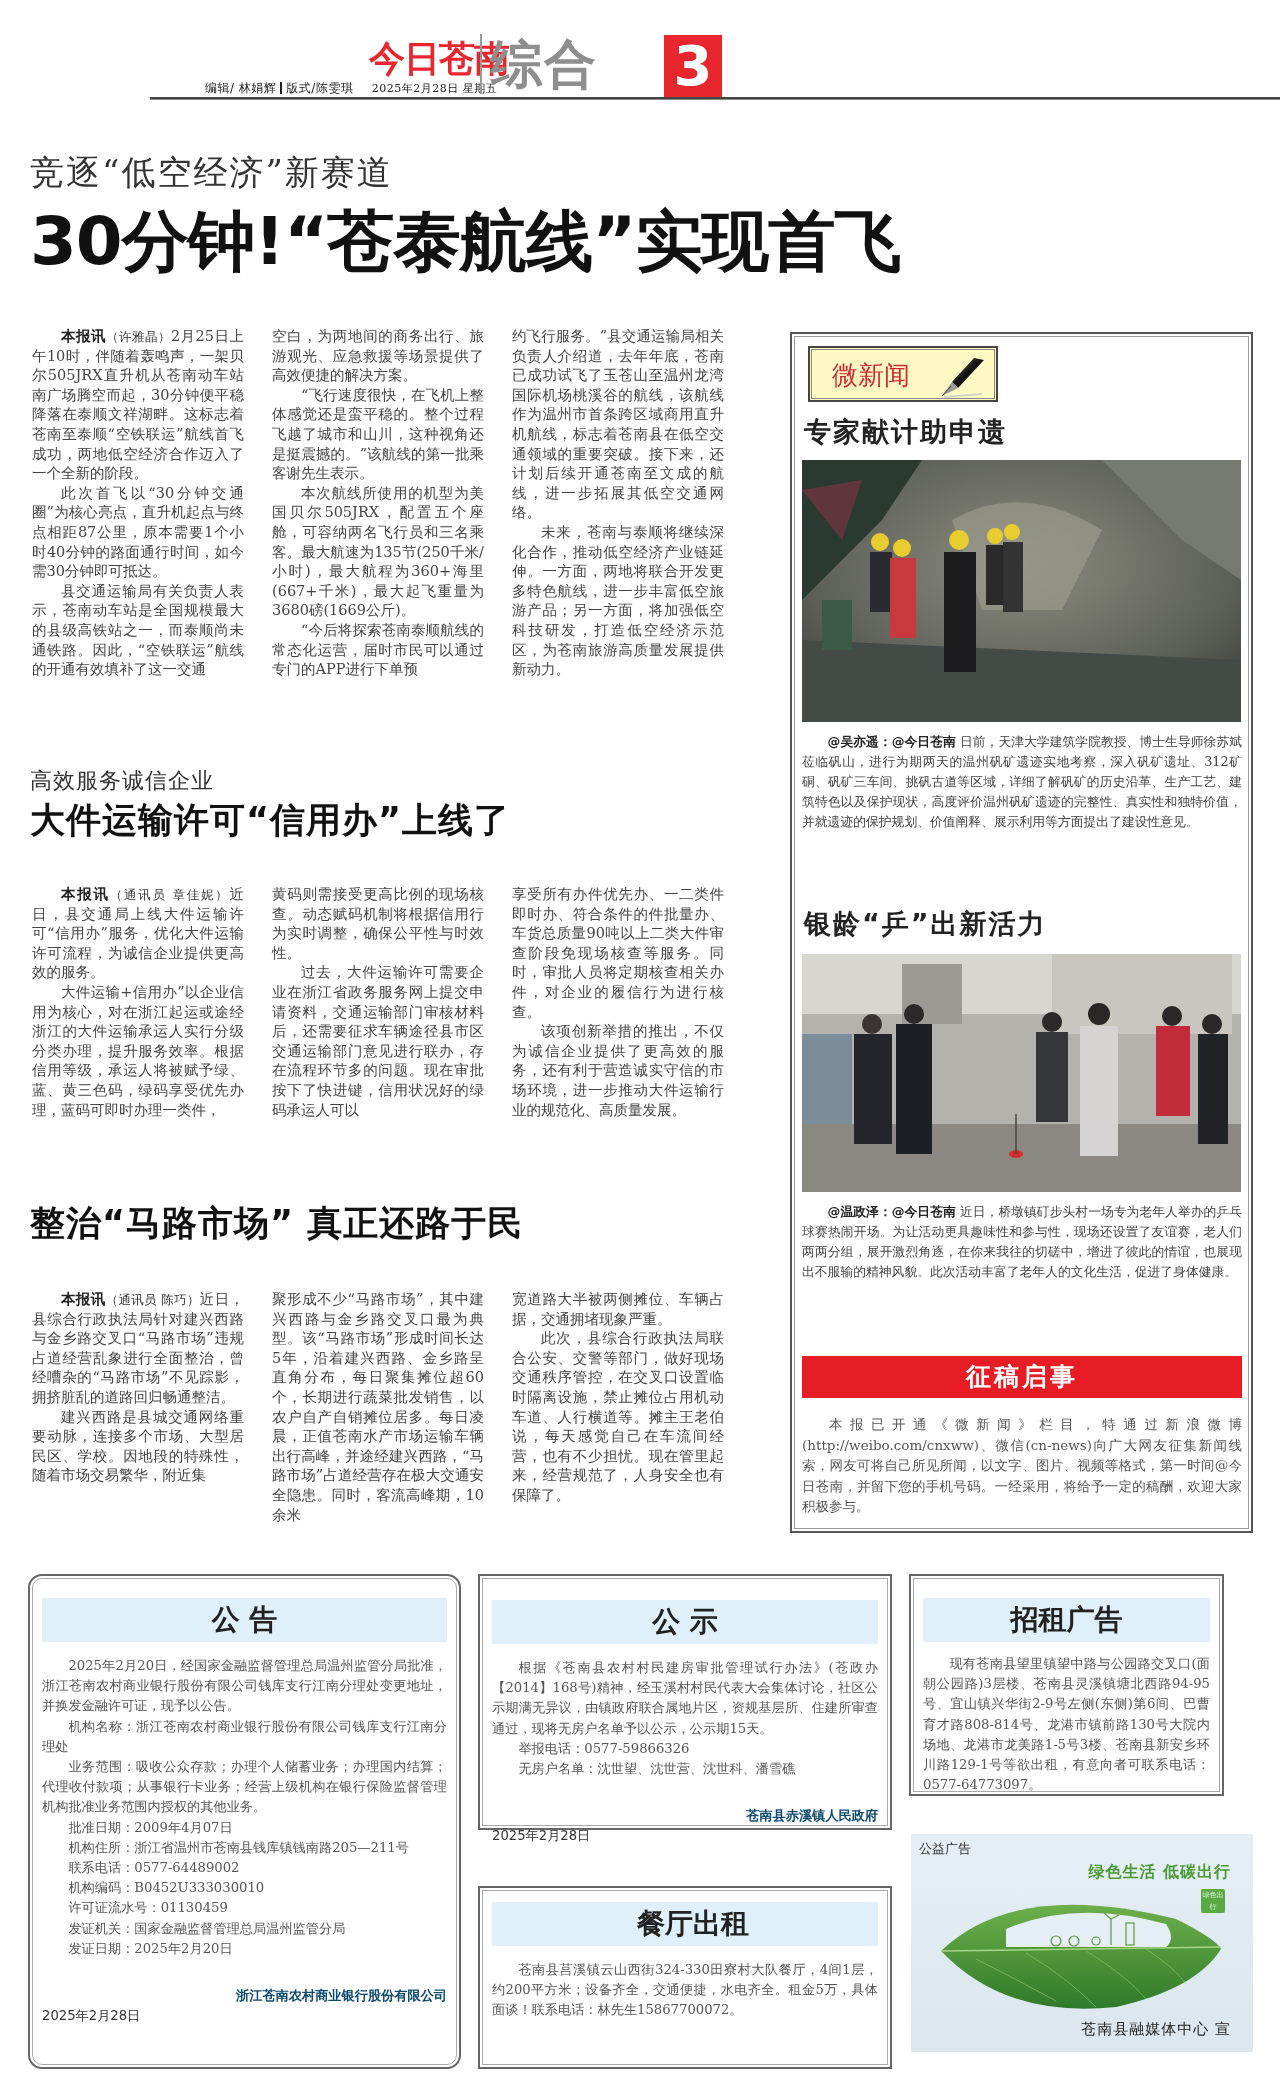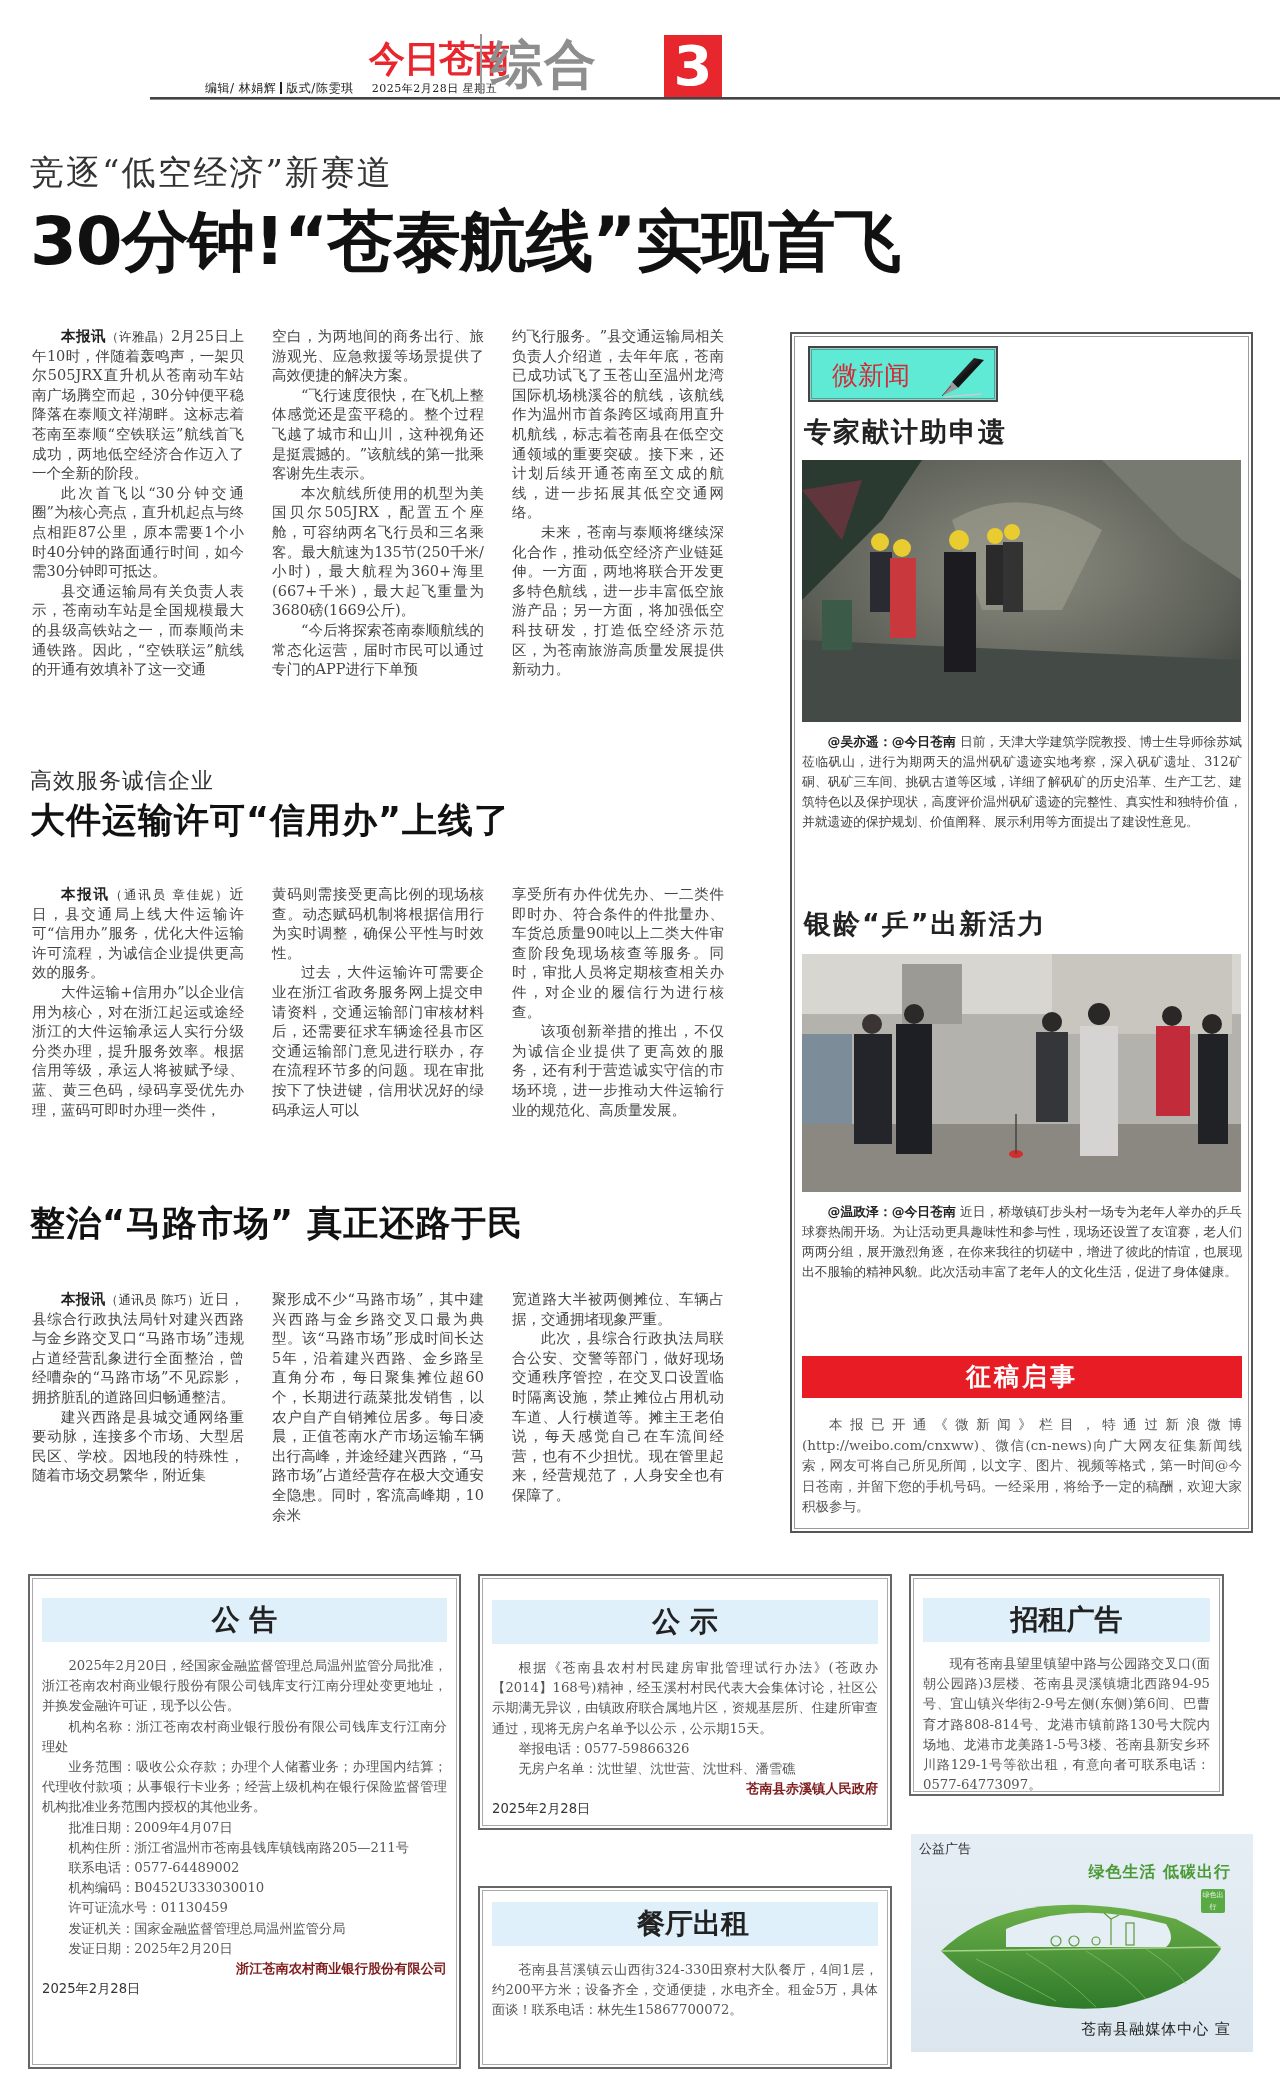--- a/index.html
+++ b/index.html
@@ -43,39 +43,39 @@
   .a2c1 { left: 32px; top: 885px; width: 212px; }
   .a2c2 { left: 272px; top: 885px; width: 212px; }
   .a2c3 { left: 512px; top: 885px; width: 212px; }
 
   .a3c1 { left: 32px; top: 1290px; width: 212px; }
   .a3c2 { left: 272px; top: 1290px; width: 212px; }
   .a3c3 { left: 512px; top: 1290px; width: 212px; }
 
   
   .sidebar { position: absolute; left: 790px; top: 332px; width: 463px; height: 1201px; border: 2px solid #555; outline: 1px solid #999; outline-offset: -5px; }
-  .wxn-tag { position: absolute; left: 16px; top: 12px; width: 190px; height: 56px; border: 2px solid #444; outline: 1px solid #888; outline-offset: -4px; background: #5eead4; }
+  .wxn-tag { position: absolute; left: 16px; top: 12px; width: 190px; height: 56px; border: 2px solid #444; outline: 1px solid #888; outline-offset: -4px; background: #fef9c3; }
   .wxn-tag .label { position: absolute; left: 22px; top: 10px; color: #d42a38; font-family: "DejaVu Sans", sans-serif; font-size: 26px; }
   .wxn-tag .pen { position: absolute; right: 8px; top: 8px; width: 56px; height: 42px; }
   .side-title { position: absolute; left: 12px; font-family: "DejaVu Sans", sans-serif; font-size: 27px; color: #222; letter-spacing: 2px; }
   .side-photo { position: absolute; left: 10px; width: 439px; overflow: hidden; }
   .side-cap { position: absolute; left: 10px; width: 440px; font-size: 12.8px; line-height: 20px; color: #444; text-align: justify; text-indent: 2em; }
   .side-cap .at { font-family: "DejaVu Sans", sans-serif; font-weight: bold; color: #222; }
   .call-bar { position: absolute; left: 10px; top: 1022px; width: 440px; height: 42px; background: #e81c24; color: #fff; font-family: "DejaVu Sans", sans-serif; font-weight: bold; font-size: 25px; text-align: center; line-height: 42px; letter-spacing: 3px; }
   .call-text { position: absolute; left: 10px; top: 1080px; width: 440px; font-size: 13.5px; line-height: 20.5px; color: #555; text-align: justify; text-indent: 2em; }
 
   
   .ad { position: absolute; border: 2px solid #666; outline: 1px solid #aaa; outline-offset: -5px; background: #fff; }
   .ad-head { position: absolute; left: 12px; right: 12px; height: 44px; background: #dff0fa; font-family: "DejaVu Sans", sans-serif; font-weight: bold; font-size: 28px; color: #222; text-align: center; line-height: 44px; }
   .ad-body { position: absolute; left: 12px; right: 12px; font-size: 13.2px; line-height: 20.2px; color: #555; text-align: justify; }
   .ad-body p { text-indent: 2em; }
-  .ad-body p.sig { text-indent: 0; text-align: right; font-family: "DejaVu Sans", sans-serif; font-weight: bold; color: #7f1d1d; }
+  .ad-body p.sig { text-indent: 0; text-align: right; font-family: "DejaVu Sans", sans-serif; font-weight: bold; color: #0c4a6e; margin-top: 27px; }
   .ad-body p.sigdate { text-indent: 0; font-family: "DejaVu Sans", sans-serif; color: #333; }
 
-  .ad1 { left: 28px; top: 1574px; width: 433px; height: 495px; }
+  .ad1 { left: 28px; top: 1574px; width: 433px; height: 495px; border-radius: 14px; }
   .ad2 { left: 478px; top: 1574px; width: 414px; height: 256px; }
   .ad3 { left: 478px; top: 1886px; width: 414px; height: 183px; }
   .ad4 { left: 909px; top: 1574px; width: 315px; height: 222px; }
 
   .psa { position: absolute; left: 911px; top: 1834px; width: 342px; height: 218px; background: linear-gradient(180deg, #e6eef5 0%, #dbe6ee 100%); overflow: hidden; }
   .psa .tag { position: absolute; left: 8px; top: 6px; font-size: 13px; color: #333; font-family: "DejaVu Sans", sans-serif; }
   .psa .slogan { position: absolute; right: 22px; top: 28px; font-family: "DejaVu Sans", sans-serif; font-weight: bold; color: #4a9a36; font-size: 16px; letter-spacing: 1px; }
   .psa .seal { position: absolute; right: 28px; top: 55px; width: 24px; height: 24px; background: #5aaa44; color: #e8f5e0; font-size: 7px; line-height: 12px; text-align: center; border-radius: 2px; }
   .psa .credit { position: absolute; right: 22px; top: 186px; font-family: "DejaVu Sans", sans-serif; font-size: 15px; color: #222; letter-spacing: 1px; }
 </style>

